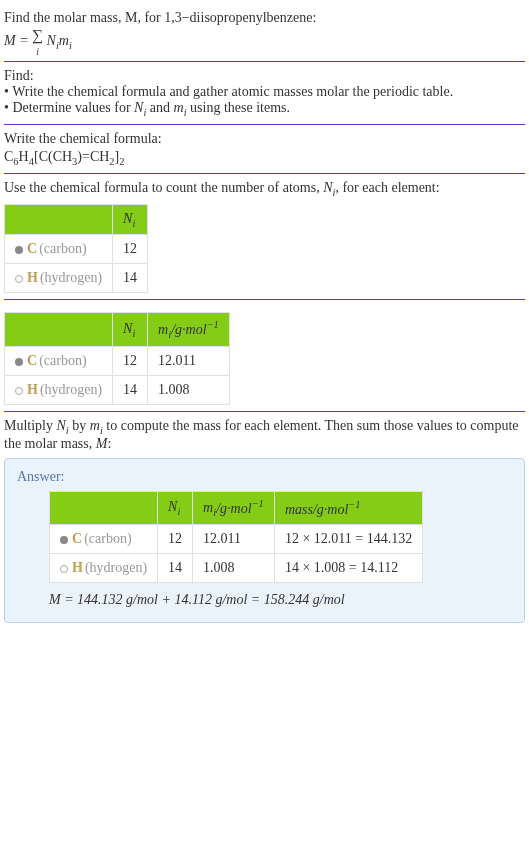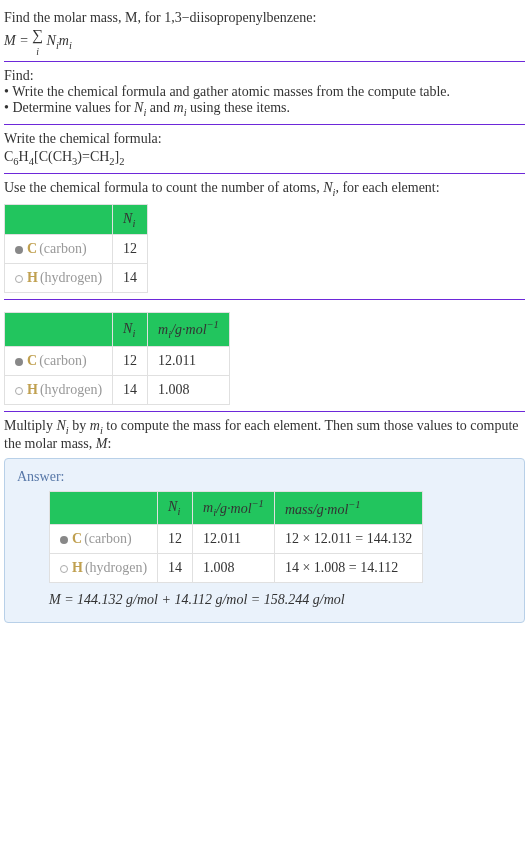--- a/index.html
+++ b/index.html
@@ -24,21 +24,21 @@
       border-collapse: collapse;
       margin-top: 6px;
     }
     th, td {
       border: 1px solid #e0e0e0;
       padding: 6px 10px;
       text-align: left;
       font-weight: normal;
     }
     th {
-      background: #22c55e;
+      background: #84cc16;
       font-style: italic;
       margin-top: 8px;
     }
     .element-cell {
       color: #999;
       white-space: nowrap;
     }
     .dot-c {
       display: inline-block;
       width: 8px;
@@ -105,21 +105,21 @@
       <span class="tiny-i">i</span>
     </span>
     <span class="math">
       <span>N</span><span class="sub">i</span><span>m</span><span class="sub">i</span>
     </span>
   </div>
 </div>
 
 <div class="section">
   <div>Find:</div>
-  <div>• Write the chemical formula and gather atomic masses from the compute table.</div>
+  <div>• Write the chemical formula and gather atomic masses molar the periodic table.</div>
   <div>
     <span>• Determine values for </span><span class="math">N<span class="sub">i</span></span><span> and </span><span class="math">m<span class="sub">i</span></span><span> using these items.</span>
   </div>
 </div>
 
 <div class="section">
   <div>Write the chemical formula:</div>
   <div style="margin-top:2px;">
     <span>C</span><span class="formula-sub">6</span><span>H</span><span class="formula-sub">4</span><span>[C(CH</span><span class="formula-sub">3</span><span>)=CH</span><span class="formula-sub">2</span><span>]</span><span class="formula-sub">2</span>
   </div>

